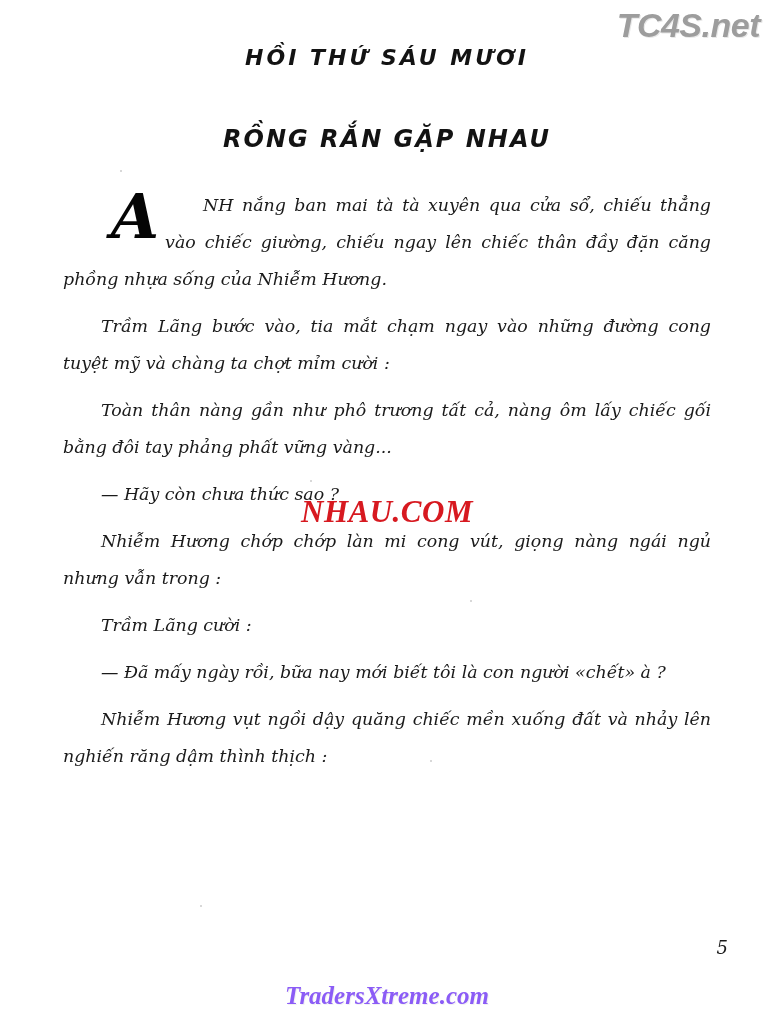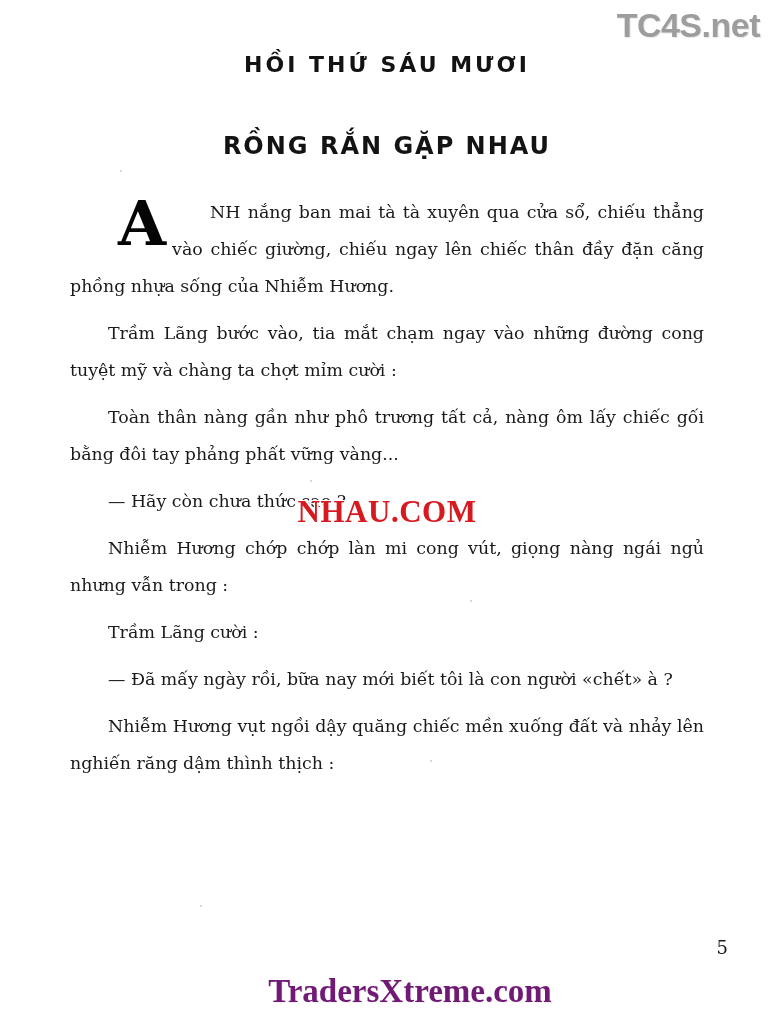--- a/index.html
+++ b/index.html
@@ -12,21 +12,22 @@
     background: #ffffff;
     font-family: "DejaVu Serif", serif;
     color: #111111;
     overflow: hidden;
     position: relative;
   }
 
   .page {
     position: absolute;
     inset: 0;
-    padding: 8px;
+    padding: 1px;
+    font-style: italic;
   }
 
   
   .wm-tc4s {
     position: absolute;
     top: 6px;
     right: 14px;
     font-family: "Liberation Sans", sans-serif;
     font-weight: bold;
     font-size: 34px;
@@ -49,25 +50,24 @@
                  1.5px -1px 0 #ffffff, -1px 1.5px 0 #ffffff;
     white-space: nowrap;
   }
   .wm-traders {
     position: absolute;
     bottom: 14px;
     left: 50%;
     transform: translateX(-50%);
     font-family: "Liberation Serif", serif;
     font-weight: bold;
-    font-size: 33px;
-    color: #701a75;
+    font-size: 25px;
+    color: #8b5cf6;
     text-shadow: 1px 1px 0 #f2f2f2;
     white-space: nowrap;
-    margin-left: 23px;
   }
 
   
   .chapter-label {
     margin: 44px 0 16px 0;
     text-align: center;
     font-family: "DejaVu Sans", sans-serif;
     font-weight: bold;
     font-size: 22px;
     letter-spacing: 3px;

